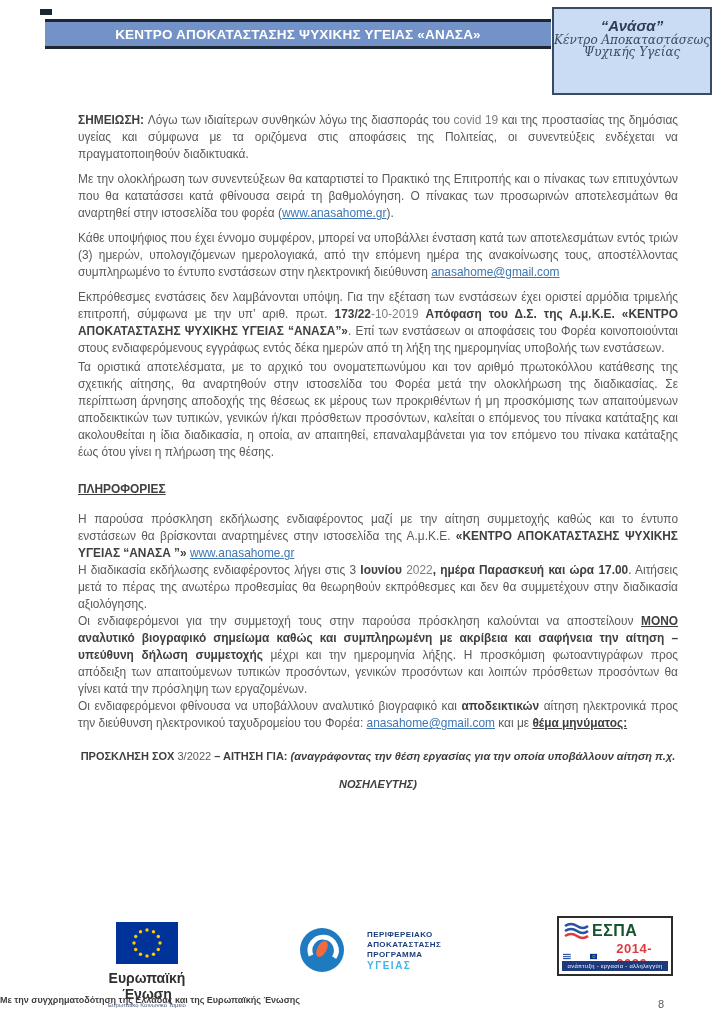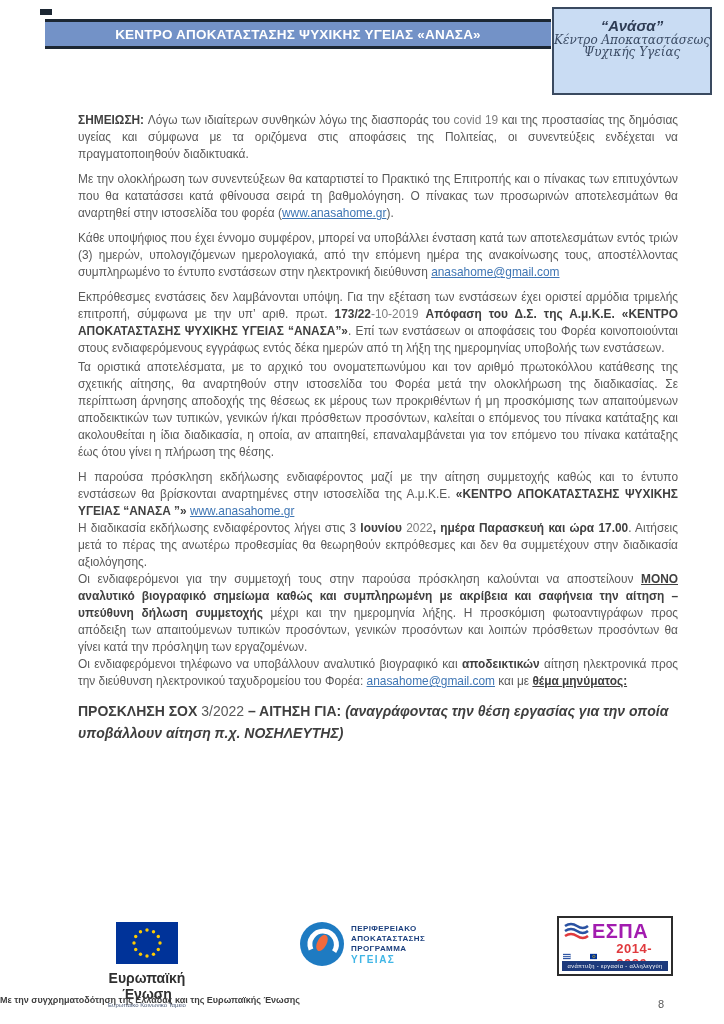--- a/index.html
+++ b/index.html
@@ -18,42 +18,42 @@
               font-weight:700;font-size:15px;color:#2f3d55;}
   .logo-sub{font-family:"DejaVu Serif","Liberation Serif",serif;font-style:italic;
             font-size:12px;color:#3a4a63;line-height:12px;}
   
   .doc{position:absolute;left:62px;top:112px;width:600px;color:#595959;
        font-size:11.9px;line-height:17px;margin-left:16px;}
   .blk{text-align:justify;margin:0 0 8px 0;}
   .blk.tight{margin-bottom:2px;}
   .blk.nogap{margin-bottom:0;}
   .blk.heading{margin:20px 0 13px 0;text-align:left;}
-  .blk.title{text-align:left;font-size:14px;line-height:22px;margin:10px 0 10px 0;}
+  .blk.title{text-align:center;font-size:11px;line-height:28px;margin:10px 0 10px 0;}
   .blk.phone{margin-top:6px;}
   .rb{font-weight:700;color:#404040;}
   .rl{font-weight:400;color:#7d7d7d;}
   .ru{text-decoration:underline;}
   .ri{font-style:italic;}
   .ra{color:#3f76b4;text-decoration:underline;cursor:pointer;}
   .blk.title .rb{color:#3f3f3f;}
   
   .footer{position:absolute;left:0;top:912px;width:724px;height:112px;}
   .eu-block{position:absolute;left:92px;top:10px;width:110px;text-align:center;}
   .eu-flag{display:inline-block;}
   .eu-label1{font-size:14px;font-weight:700;color:#2f2f2f;margin-top:2px;}
   .eu-label2{font-size:6px;color:#4a5a78;}
-  .attiki-block{position:absolute;left:300px;top:10px;display:flex;align-items:center;gap:7px;}
+  .attiki-block{position:absolute;left:300px;top:16px;display:flex;align-items:center;gap:23px;}
   .attiki-text{text-align:left;}
   .attiki-line{font-size:8px;font-weight:700;color:#1b3f7e;line-height:10px;letter-spacing:.4px;}
   .attiki-line.cyan{color:#41b6e6;font-size:10px;letter-spacing:1.5px;margin-top:1px;}
   .espa-block{position:absolute;left:557px;top:4px;width:116px;height:60px;
               border:2px solid #2c2c2c;box-sizing:border-box;background:#ffffff;padding:3px 4px 0 4px;}
   .espa-row1{display:flex;align-items:center;gap:3px;}
-  .espa-title{font-size:20px;font-weight:700;color:#a21caf;letter-spacing:.5px;line-height:20px;}
+  .espa-title{font-size:16px;font-weight:700;color:#14532d;letter-spacing:.5px;line-height:20px;}
   .espa-row2{display:flex;align-items:center;gap:19px;margin-top:0;}
   .espa-years{font-size:13px;font-weight:700;color:#e03a3e;letter-spacing:.5px;}
   .espa-bar{position:absolute;left:3px;right:3px;bottom:3px;height:10px;background:#1d3a7c;
             color:#ffffff;font-size:5.8px;text-align:center;line-height:10px;letter-spacing:.3px;}
   .cofinance{position:absolute;left:0;width:724px;top:72px;text-align:left;
              font-size:9px;font-weight:700;color:#3f3f3f;margin-top:11px;}
   .page-number{position:absolute;right:60px;top:86px;font-size:11px;color:#595959;}
 </style>
 </head>
 <body>
@@ -71,24 +71,25 @@
     <div class="logo-sub">Κέντρο Αποκαταστάσεως</div>
     <div class="logo-sub">Ψυχικής Υγείας</div>
   </div>
 
   <div class="doc" id="doc-blocks">
       <div class="blk"><span class="rb">ΣΗΜΕΙΩΣΗ: </span><span>Λόγω των ιδιαίτερων συνθηκών λόγω της διασποράς του </span><span class="rl">covid 19 </span><span>και της προστασίας της δημόσιας υγείας και σύμφωνα με τα οριζόμενα στις αποφάσεις της Πολιτείας, οι συνεντεύξεις ενδέχεται να  πραγματοποιηθούν διαδικτυακά.</span></div>
       <div class="blk"><span>Με την ολοκλήρωση των συνεντεύξεων θα καταρτιστεί το Πρακτικό της Επιτροπής και ο πίνακας των επιτυχόντων που θα κατατάσσει κατά φθίνουσα σειρά τη βαθμολόγηση. Ο πίνακας των προσωρινών αποτελεσμάτων θα αναρτηθεί στην ιστοσελίδα του φορέα (</span><a class="ra" href="#">www.anasahome.gr</a><span>).</span></div>
       <div class="blk"><span>Κάθε υποψήφιος που έχει έννομο συμφέρον, μπορεί να υποβάλλει ένσταση κατά των αποτελεσμάτων εντός τριών (3) ημερών, υπολογιζόμενων ημερολογιακά, από την επόμενη ημέρα της ανακοίνωσης τους, αποστέλλοντας   συμπληρωμένο   το   έντυπο   ενστάσεων   στην   ηλεκτρονική   διεύθυνση </span><a class="ra" href="#">anasahome@gmail.com</a></div>
       <div class="blk tight"><span>Εκπρόθεσμες ενστάσεις δεν λαμβάνονται υπόψη. Για την εξέταση των ενστάσεων έχει οριστεί αρμόδια τριμελής επιτροπή, σύμφωνα με την υπ’ αριθ. πρωτ. </span><span class="rb">173/22</span><span class="rl">-10-2019 </span><span class="rb">Απόφαση του Δ.Σ. της Α.μ.Κ.Ε. «ΚΕΝΤΡΟ ΑΠΟΚΑΤΑΣΤΑΣΗΣ  ΨΥΧΙΚΗΣ  ΥΓΕΙΑΣ  “ΑΝΑΣΑ”»</span><span>. Επί των ενστάσεων οι αποφάσεις του Φορέα κοινοποιούνται στους ενδιαφερόμενους εγγράφως εντός δέκα ημερών από τη λήξη της ημερομηνίας υποβολής των ενστάσεων.</span></div>
       <div class="blk"><span>Τα οριστικά αποτελέσματα, με το αρχικό του ονοματεπωνύμου και τον αριθμό πρωτοκόλλου κατάθεσης της σχετικής αίτησης, θα αναρτηθούν στην ιστοσελίδα του Φορέα μετά την ολοκλήρωση της διαδικασίας. Σε περίπτωση άρνησης αποδοχής της θέσεως εκ μέρους των προκριθέντων ή μη προσκόμισης των απαιτούμενων αποδεικτικών των τυπικών, γενικών ή/και πρόσθετων προσόντων, καλείται ο επόμενος του πίνακα κατάταξης και ακολουθείται η ίδια διαδικασία, η οποία, αν απαιτηθεί, επαναλαμβάνεται για τον επόμενο του πίνακα κατάταξης έως ότου γίνει η πλήρωση της θέσης.</span></div>
+      <div class="blk heading"><span class="rb ru">ΠΛΗΡΟΦΟΡΙΕΣ</span></div>
       <div class="blk nogap"><span>Η παρούσα πρόσκληση εκδήλωσης ενδιαφέροντος μαζί με την αίτηση συμμετοχής καθώς και το έντυπο ενστάσεων θα βρίσκονται αναρτημένες στην ιστοσελίδα της Α.μ.Κ.Ε. </span><span class="rb">«ΚΕΝΤΡΟ  ΑΠΟΚΑΤΑΣΤΑΣΗΣ ΨΥΧΙΚΗΣ  ΥΓΕΙΑΣ  “ΑΝΑΣΑ ”» </span><a class="ra" href="#">www.anasahome.gr</a></div>
       <div class="blk nogap"><span>Η διαδικασία εκδήλωσης ενδιαφέροντος λήγει στις 3 </span><span class="rb">Ιουνίου </span><span class="rl">2022</span><span class="rb">, ημέρα Παρασκευή και ώρα 17.00</span><span>. Αιτήσεις μετά το πέρας της ανωτέρω προθεσμίας θα θεωρηθούν εκπρόθεσμες και δεν θα συμμετέχουν στην διαδικασία αξιολόγησης.</span></div>
       <div class="blk nogap"><span>Οι ενδιαφερόμενοι για την συμμετοχή τους στην παρούσα πρόσκληση καλούνται να αποστείλουν </span><span class="rb ru">ΜΟΝΟ</span><span class="rb"> </span><span class="rb">αναλυτικό βιογραφικό σημείωμα καθώς και συμπληρωμένη με ακρίβεια και σαφήνεια την αίτηση – υπεύθυνη δήλωση συμμετοχής</span><span> μέχρι και την ημερομηνία λήξης. Η προσκόμιση φωτοαντιγράφων προς απόδειξη  των  απαιτούμενων  τυπικών  προσόντων,  γενικών  προσόντων  και  λοιπών  πρόσθετων προσόντων θα γίνει κατά την πρόσληψη των εργαζομένων.</span></div>
-      <div class="blk"><span>Οι ενδιαφερόμενοι τηλέφωνο να υποβάλλουν αναλυτικό βιογραφικό και </span><span class="rb">αποδεικτικών</span><span> αίτηση ηλεκτρονικά προς την διεύθυνση ηλεκτρονικού ταχυδρομείου του Φορέα: </span><a class="ra" href="#">anasahome@gmail.com</a><span> και με </span><span class="rb ru">θέμα μηνύματος:</span></div>
+      <div class="blk"><span>Οι ενδιαφερόμενοι φθίνουσα να υποβάλλουν αναλυτικό βιογραφικό και </span><span class="rb">αποδεικτικών</span><span> αίτηση ηλεκτρονικά προς την διεύθυνση ηλεκτρονικού ταχυδρομείου του Φορέα: </span><a class="ra" href="#">anasahome@gmail.com</a><span> και με </span><span class="rb ru">θέμα μηνύματος:</span></div>
       <div class="blk title"><span class="rb">ΠΡΟΣΚΛΗΣΗ ΣΟΧ </span><span>3/2022 </span><span class="rb">– ΑΙΤΗΣΗ ΓΙΑ: </span><span class="rb ri">(αναγράφοντας την θέση εργασίας για την οποία υποβάλλουν αίτηση π.χ. ΝΟΣΗΛΕΥΤΗΣ)</span></div>
     </div>
 
   <div class="footer">
 
     <div class="eu-block">
       <svg class="eu-flag" width="62" height="42" viewBox="0 0 62 42">
         <rect x="0" y="0" width="62" height="42" fill="#003399"></rect>
         <g fill="#ffcc00">
           <circle cx="31" cy="8" r="1.7"></circle>

